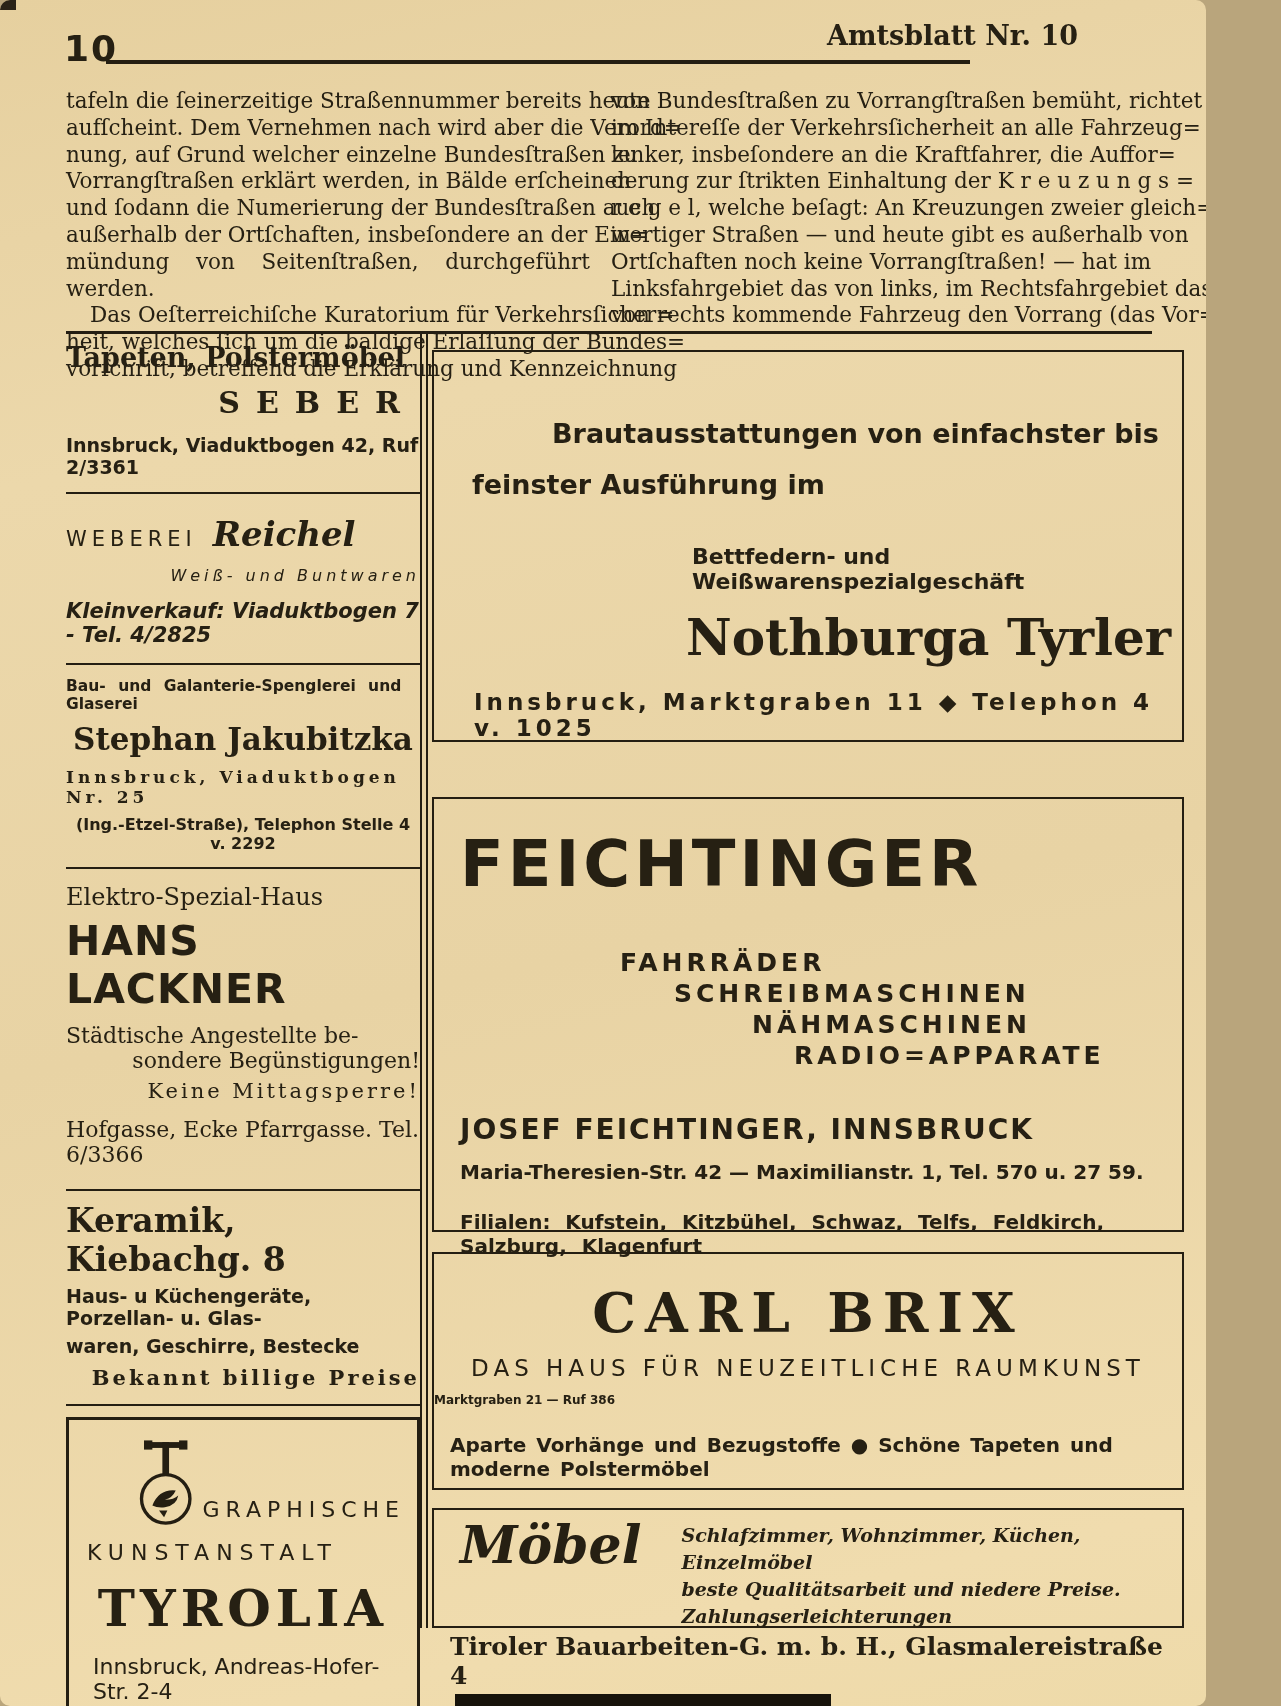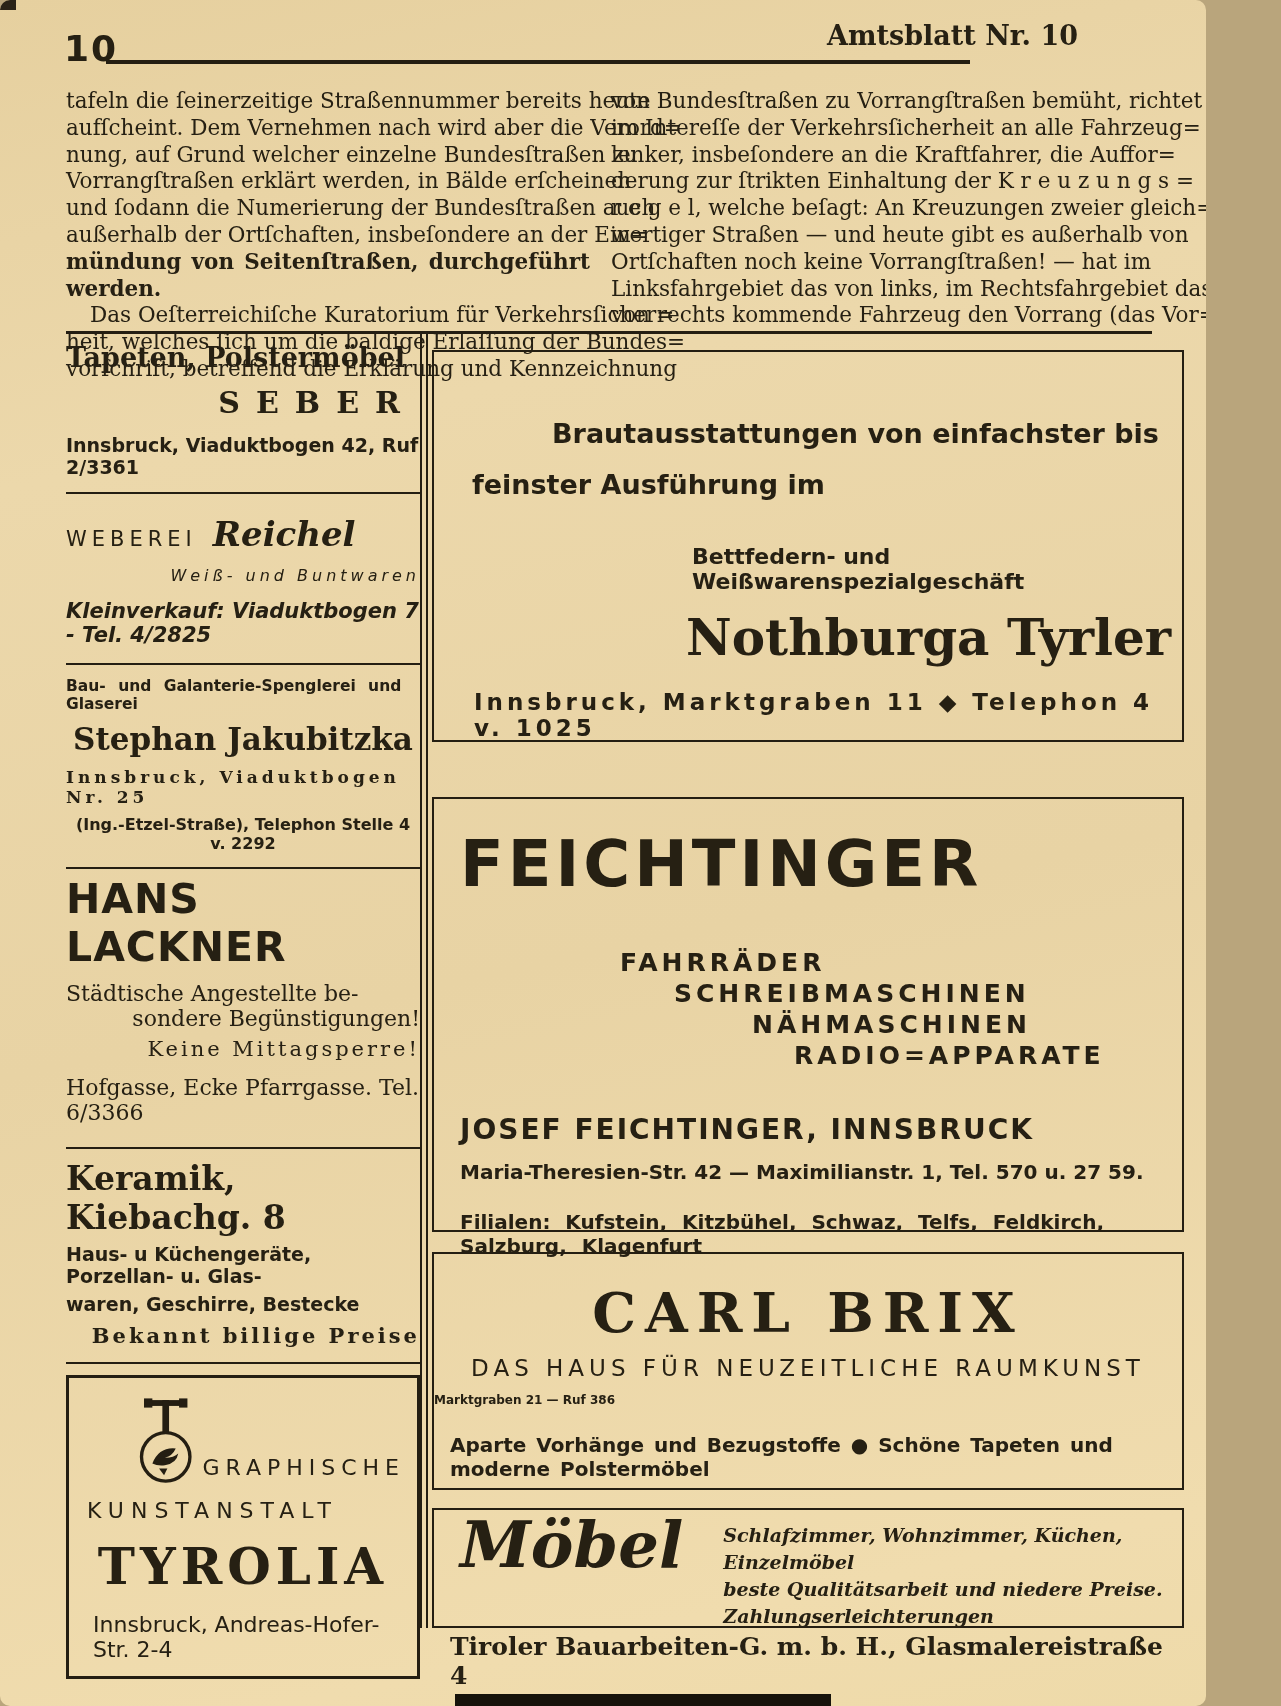--- a/index.html
+++ b/index.html
@@ -10,21 +10,21 @@
   }
   
   .page-num{position:absolute;left:64px;top:28px;font-family:"DejaVu Sans",sans-serif;font-weight:bold;font-size:36px;letter-spacing:2px;}
   .header-rule{position:absolute;left:106px;top:60px;width:864px;height:4px;background:#241e12;}
   .masthead{position:absolute;top:20px;right:128px;font-size:27px;font-weight:bold;font-family:"DejaVu Serif",serif;}
   
   .artcol{position:absolute;top:88px;width:524px;}
   .artcol.left{left:66px;}
   .artcol.right{left:611px;width:528px;}
   .bl{font-size:21.5px;line-height:26.8px;text-align:justify;text-align-last:justify;white-space:nowrap;}
-  .bl.end{text-align-last:left;white-space:normal;font-weight:bold;}
+  .bl.end{text-align-last:left;white-space:normal;}
   .bl.indent{text-indent:24px;}
   
   .ads-top-rule{position:absolute;left:66px;top:331px;width:1086px;height:3px;background:#241e12;}
   .v-divider{position:absolute;left:420px;top:331px;height:1297px;width:4px;border-left:2px solid #241e12;border-right:2px solid #241e12;}
   .ad-rule{height:2px;background:#241e12;border:0;margin:0;}
   .leftads{position:absolute;left:66px;top:334px;width:354px;}
   .box{position:absolute;left:432px;width:752px;border:2px solid #241e12;box-sizing:border-box;}
   .sans{font-family:"DejaVu Sans",sans-serif;}
   
   .seber-cat{font-size:27px;font-weight:bold;margin-top:8px;}
@@ -73,21 +73,21 @@
   .fei-owner{font-size:28px;font-weight:bold;letter-spacing:2px;margin:42px 0 0 26px;font-family:"DejaVu Sans",sans-serif;}
   .fei-addr{font-size:20px;font-weight:bold;margin:14px 0 0 26px;font-family:"DejaVu Sans",sans-serif;}
   .fei-branches{font-size:20px;font-weight:bold;word-spacing:8px;margin:26px 0 0 26px;font-family:"DejaVu Sans",sans-serif;}
   .box-brix{top:1252px;height:238px;}
   .brix-name{font-size:55px;font-weight:bold;letter-spacing:9px;text-align:center;margin-top:26px;}
   .brix-l2{font-size:23px;letter-spacing:5px;text-align:center;margin-top:10px;font-family:"DejaVu Sans",sans-serif;}
   .brix-l3{font-size:12px;font-weight:bold;text-align:left;margin-top:12px;font-family:"DejaVu Sans",sans-serif;}
   .brix-l4{font-size:20px;font-weight:bold;margin:26px 0 0 16px;word-spacing:3px;font-family:"DejaVu Sans",sans-serif;}
   .box-moebel{top:1508px;height:120px;padding:6px 10px;}
   .moebel-row{display:flex;align-items:flex-start;}
-  .moebel-name{font-size:64px;font-weight:bold;font-style:italic;margin-left:16px;line-height:58px;}
+  .moebel-name{font-size:52px;font-weight:bold;font-style:italic;margin-left:16px;line-height:58px;}
   .moebel-right{margin-left:40px;margin-top:6px;}
   .moebel-s{font-size:19px;font-style:italic;font-weight:bold;line-height:27px;}
   .moebel-l3{font-size:25px;font-weight:bold;margin:2px 0 0 6px;}
   .scan-bottom-bar{position:absolute;left:455px;top:1694px;width:376px;height:12px;background:#17130b;}
   .corner-mark{position:absolute;left:0;top:0;width:16px;height:10px;background:#2a2318;}
 </style>
 </head>
 <body>
 
 <div class="page">
@@ -147,20 +147,21 @@
 
     <div>
       <div class="jak-cat">Bau- und Galanterie-Spenglerei und Glaserei</div>
       <div class="jak-name">Stephan Jakubitzka</div>
       <div class="jak-a1">Innsbruck, Viaduktbogen Nr. 25</div>
       <div class="jak-a2">(Ing.-Etzel-Straße), Telephon Stelle 4 v. 2292</div>
     </div>
     <div class="ad-rule"></div>
 
     <div>
+      <div class="lack-cat">Elektro-Spezial-Haus</div>
       <div class="lack-name">HANS LACKNER</div>
       <div class="lack-n1">Städtische Angestellte be-</div>
       <div class="lack-n2">sondere Begünstigungen!</div>
       <div class="lack-n3">Keine Mittagsperre!</div>
       <div class="lack-addr">Hofgasse, Ecke Pfarrgasse. Tel. 6/3366</div>
     </div>
     <div class="ad-rule"></div>
 
     <div>
       <div class="ker-name">Keramik, Kiebachg. 8</div>

